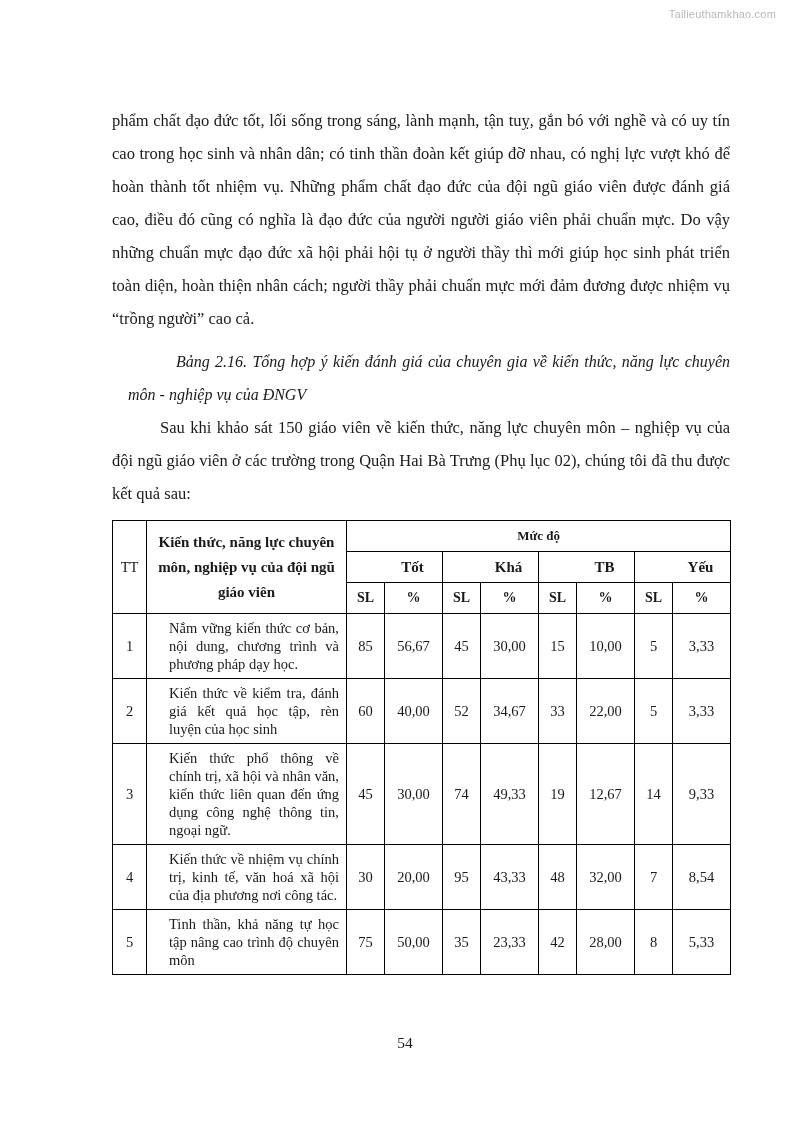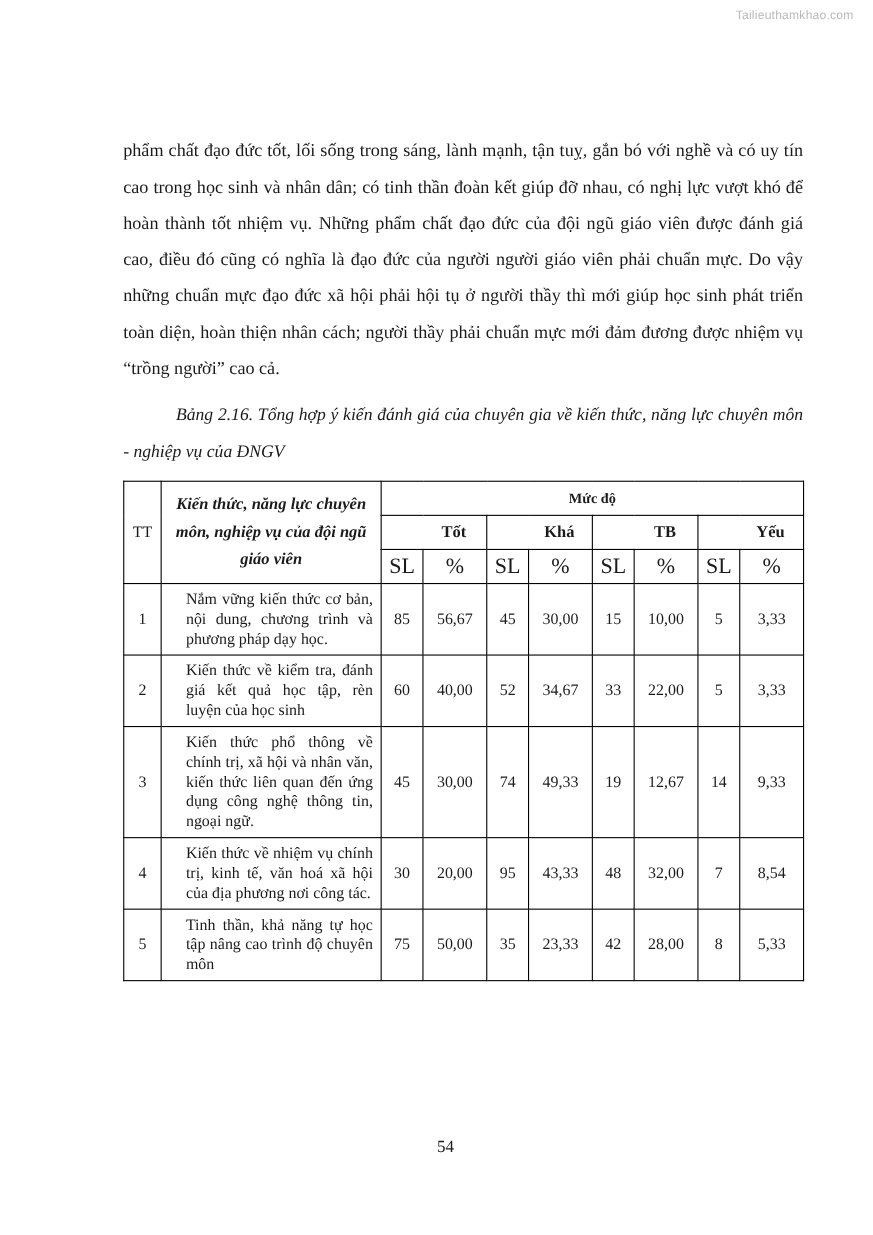--- a/index.html
+++ b/index.html
@@ -26,31 +26,31 @@
     color: #b9b9b9;
     letter-spacing: 0.2px;
   }
   .content {
     position: absolute;
     left: 112px;
     top: 104px;
     width: 618px;
   }
   p.body {
-    margin: 16px 0 0 0;
+    margin: 0 0 0 0;
     font-size: 16.5px;
     line-height: 33px;
     text-align: justify;
     text-justify: inter-word;
   }
   p.body.indent {
     text-indent: 48px;
   }
   p.caption {
-    margin: 10px 0 0 0;
+    margin: 10px 0 0 16px;
     font-size: 16px;
     line-height: 33px;
     font-style: italic;
     text-align: justify;
     text-indent: 48px;
   }
   .table-wrap {
     margin-top: 10px;
   }
   table.grid {
@@ -75,33 +75,33 @@
     line-height: 18px;
   }
   table.grid th.hdr-tt {
     font-size: 14.5px;
   }
   table.grid th.hdr-kt {
     font-size: 15px;
     line-height: 25px;
     font-weight: bold;
     padding: 5px 6px;
-    font-style: italic;
   }
   table.grid th.hdr-muc {
     font-weight: bold;
     font-size: 13px;
   }
   table.grid th.hdr-lv {
     font-weight: bold;
     font-size: 15px;
     padding-left: 41px;
   }
   table.grid th.hdr-sub {
-    font-size: 20px;
+    font-size: 14px;
+    font-weight: bold;
   }
   .pagenum {
     position: absolute;
     left: 16px;
     right: 0;
     top: 1034px;
     text-align: center;
     font-size: 15.5px;
   }
   col.c-tt { width: 34px; }
@@ -115,20 +115,21 @@
 <div class="page">
 
   <div class="watermark">Tailieuthamkhao.com</div>
 
   <div class="content">
 
     <p class="body">phẩm chất đạo đức tốt, lối sống trong sáng, lành mạnh, tận tuỵ, gắn bó với nghề và có uy tín cao trong học sinh và nhân dân; có tinh thần đoàn kết giúp đỡ nhau, có nghị lực vượt khó để hoàn thành tốt nhiệm vụ. Những phẩm chất đạo đức của đội ngũ giáo viên được đánh giá cao, điều đó cũng có nghĩa là đạo đức của người người giáo viên phải chuẩn mực. Do vậy những chuẩn mực đạo đức xã hội phải hội tụ ở người thầy thì mới giúp học sinh phát triển toàn diện, hoàn thiện nhân cách; người thầy phải chuẩn mực mới đảm đương được nhiệm vụ “trồng người” cao cả.</p>
 
     <p class="caption">Bảng 2.16. Tổng hợp ý kiến đánh giá của chuyên gia về kiến thức, năng lực chuyên môn - nghiệp vụ của ĐNGV</p>
 
+    <p class="body indent">Sau khi khảo sát 150 giáo viên về kiến thức, năng lực chuyên môn – nghiệp vụ của đội ngũ giáo viên ở các trường trong Quận Hai Bà Trưng (Phụ lục 02), chúng tôi đã thu được kết quả sau:</p>
 
     <div class="table-wrap">
       <table class="grid">
         <colgroup>
           <col class="c-tt">
           <col class="c-desc">
           <col class="c-sl">
           <col class="c-pc">
           <col class="c-sl">
           <col class="c-pc">

